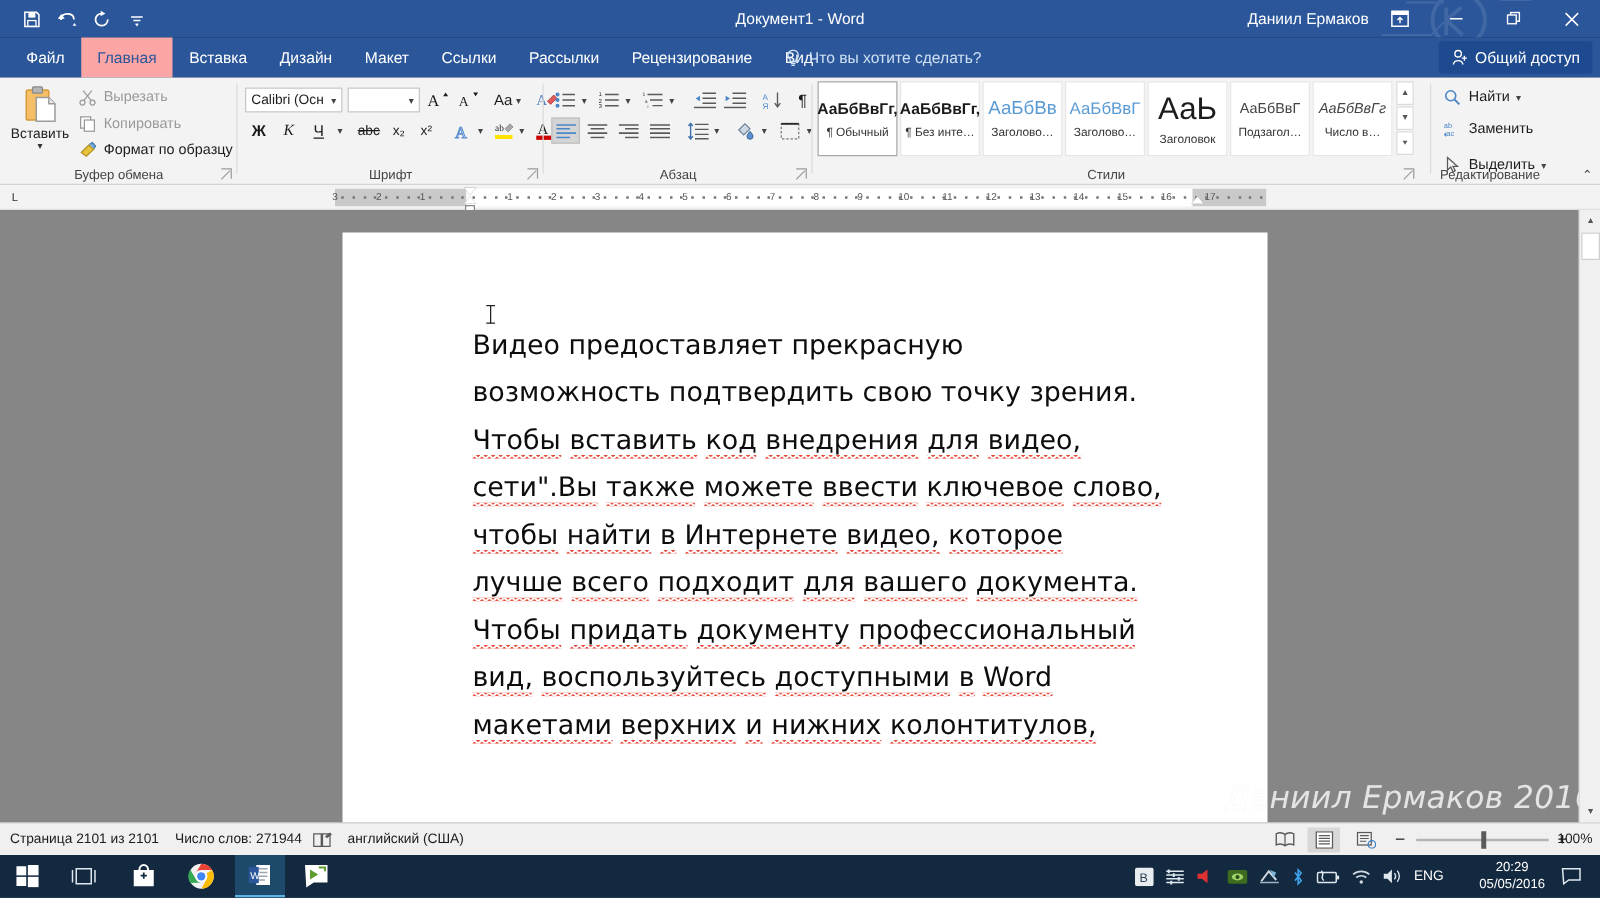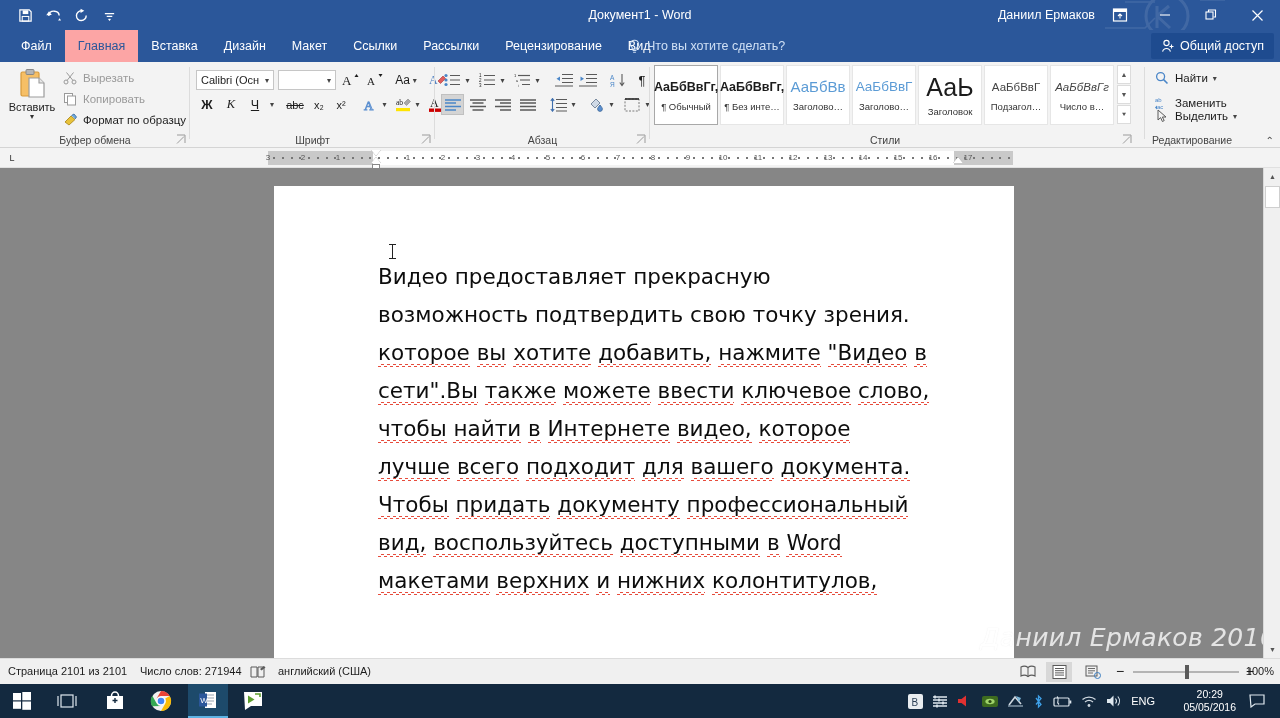--- a/index.html
+++ b/index.html
@@ -679,21 +679,21 @@
       <div class="ed-row" style="left:6px; top:31px;">
         <span class="cmd-ico">
           <svg width="15" height="14" viewBox="0 0 15 14">
               <text x="0" y="6" font-size="6" fill="#4a86c8">ab</text>
               <text x="2" y="13" font-size="6" fill="#4a86c8">ac</text>
               <path d="M0 11.5 l2 -2 v4z" fill="#4a86c8"></path>
             </svg>
         </span>
         <span>Заменить</span>
       </div>
-      <div class="ed-row" style="left:6px; top:44px;">
+      <div class="ed-row" style="left:6px; top:60px;">
         <span class="cmd-ico">
           <svg width="13" height="14" viewBox="0 0 13 14">
               <path d="M2 1 L2 11 L4.6 8.6 L6.4 12.5 L8.2 11.6 L6.4 8 L10 8 Z" fill="none" stroke="#5a5a5a" stroke-width="1"></path>
             </svg>
         </span>
         <span>Выделить</span>
         <span class="mini-caret">▾</span>
       </div>
       <div class="grp-label" style="text-align:left; left:4px; width:110px;">Редактирование</div>
       <div class="collapse-ribbon">⌃</div>
@@ -820,21 +820,21 @@
     <div class="ind-sq"></div>
     <div class="ind-right"></div>
   </div>
 
   <div class="canvas">
     <div class="page">
       <div class="doc-text" id="doc-text">
         <div class="caret-mark"></div>
       <div class="ln">Видео предоставляет прекрасную</div>
           <div class="ln">возможность подтвердить свою точку зрения.</div>
-          <div class="ln"><span class="sq">которое</span> <span class="sq">вы</span> <span class="sq">хотите</span> <span class="sq">добавить,</span> <span class="sq">нажмите</span> <span class="sq">"Видео</span> <span class="sq">в</span></div>
+          <div class="ln"><span class="sq">Чтобы</span> <span class="sq">вставить</span> <span class="sq">код</span> <span class="sq">внедрения</span> <span class="sq">для</span> <span class="sq">видео,</span></div>
           <div class="ln"><span class="sq">сети".Вы</span> <span class="sq">также</span> <span class="sq">можете</span> <span class="sq">ввести</span> <span class="sq">ключевое</span> <span class="sq">слово,</span></div>
           <div class="ln"><span class="sq">чтобы</span> <span class="sq">найти</span> <span class="sq">в</span> <span class="sq">Интернете</span> <span class="sq">видео,</span> <span class="sq">которое</span></div>
           <div class="ln"><span class="sq">лучше</span> <span class="sq">всего</span> <span class="sq">подходит</span> <span class="sq">для</span> <span class="sq">вашего</span> <span class="sq">документа.</span></div>
           <div class="ln"><span class="sq">Чтобы</span> <span class="sq">придать</span> <span class="sq">документу</span> <span class="sq">профессиональный</span></div>
           <div class="ln"><span class="sq">вид,</span> <span class="sq">воспользуйтесь</span> <span class="sq">доступными</span> <span class="sq">в</span> <span class="sq">Word</span></div>
           <div class="ln"><span class="sq">макетами</span> <span class="sq">верхних</span> <span class="sq">и</span> <span class="sq">нижних</span> <span class="sq">колонтитулов,</span></div>
         </div>
     </div>
     <div class="watermark">Даниил Ермаков 2016</div>
   </div>

